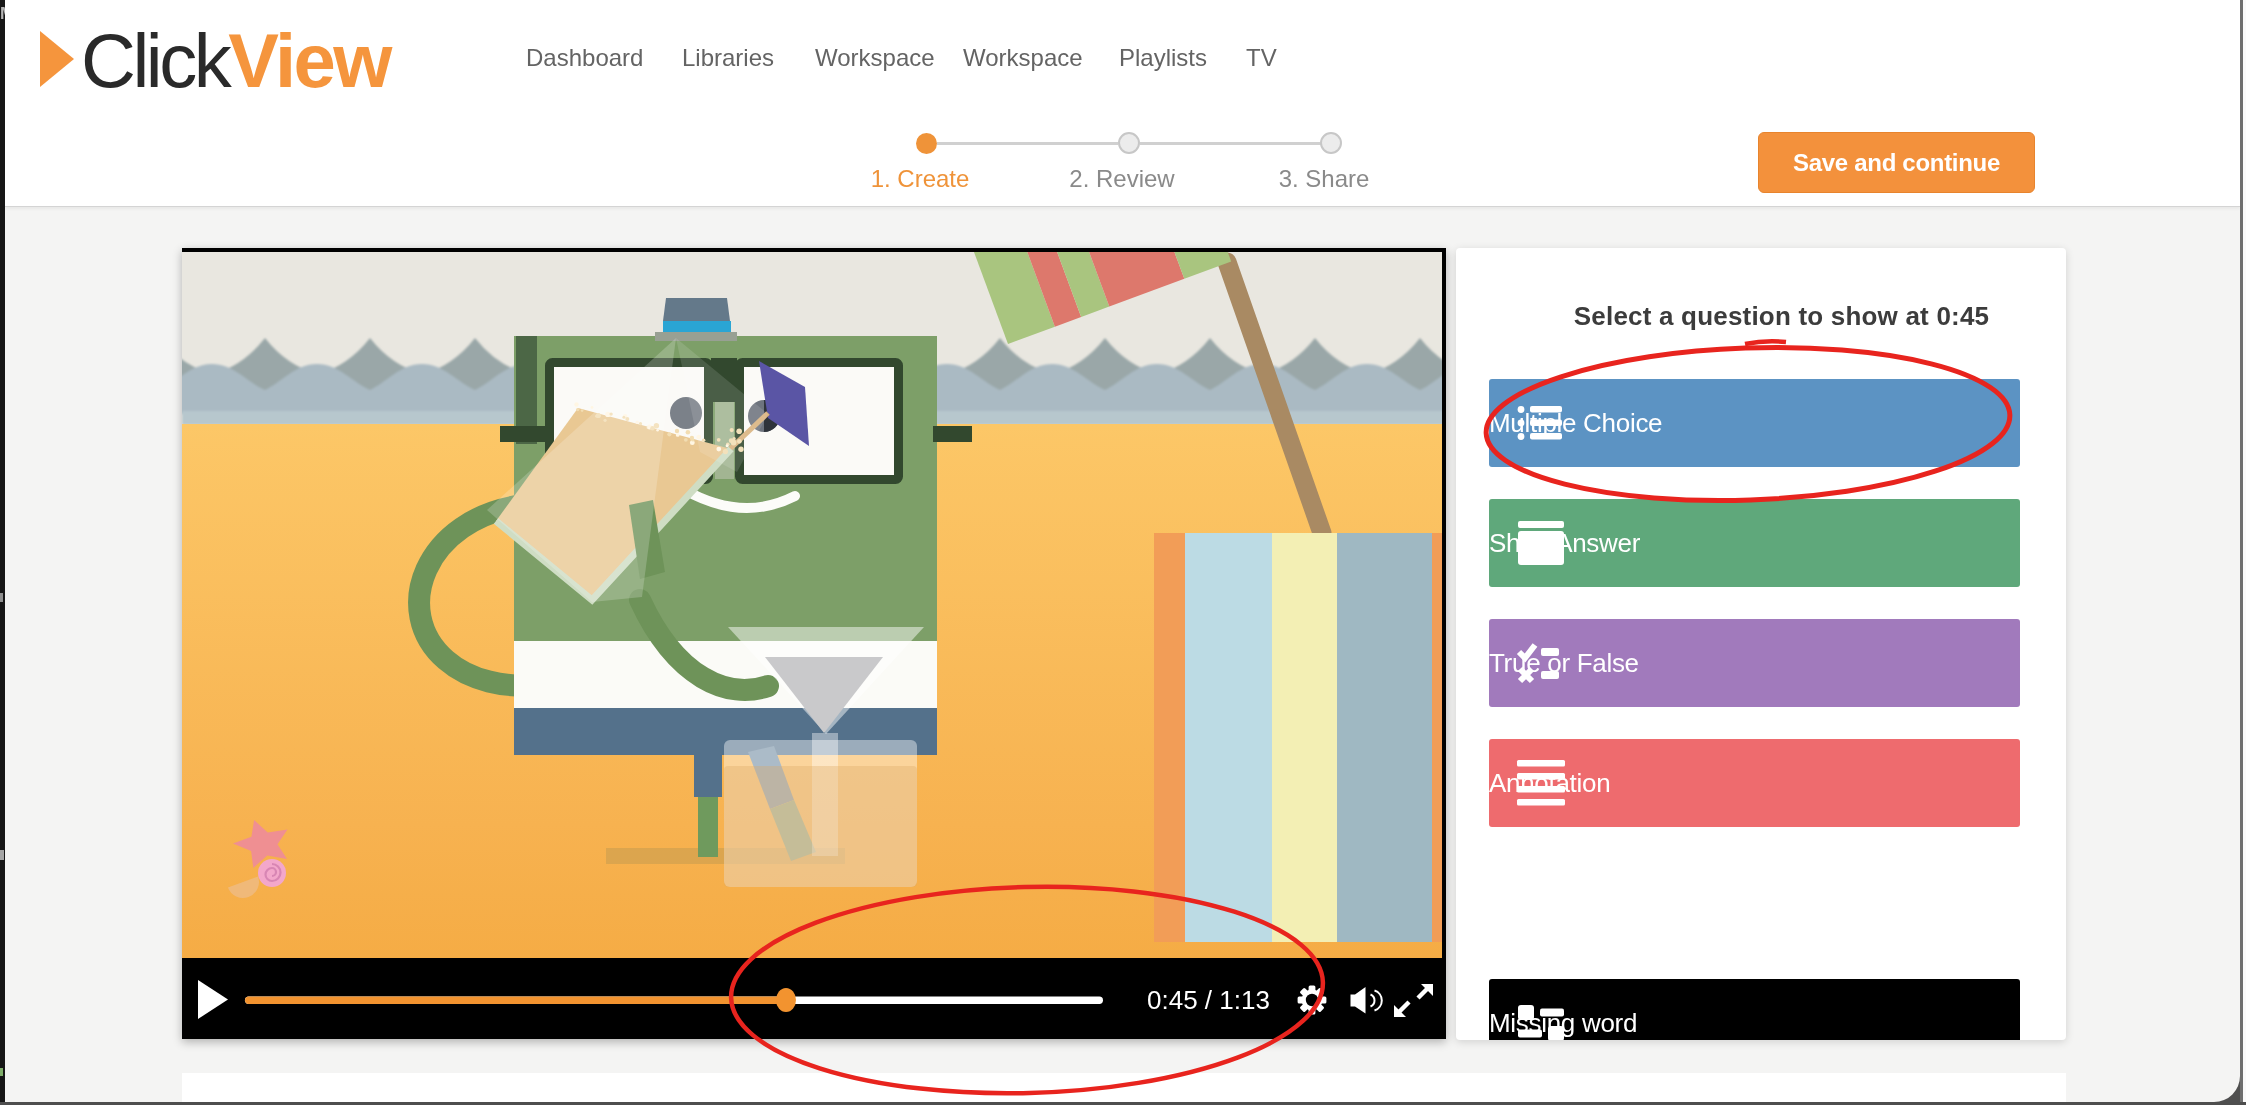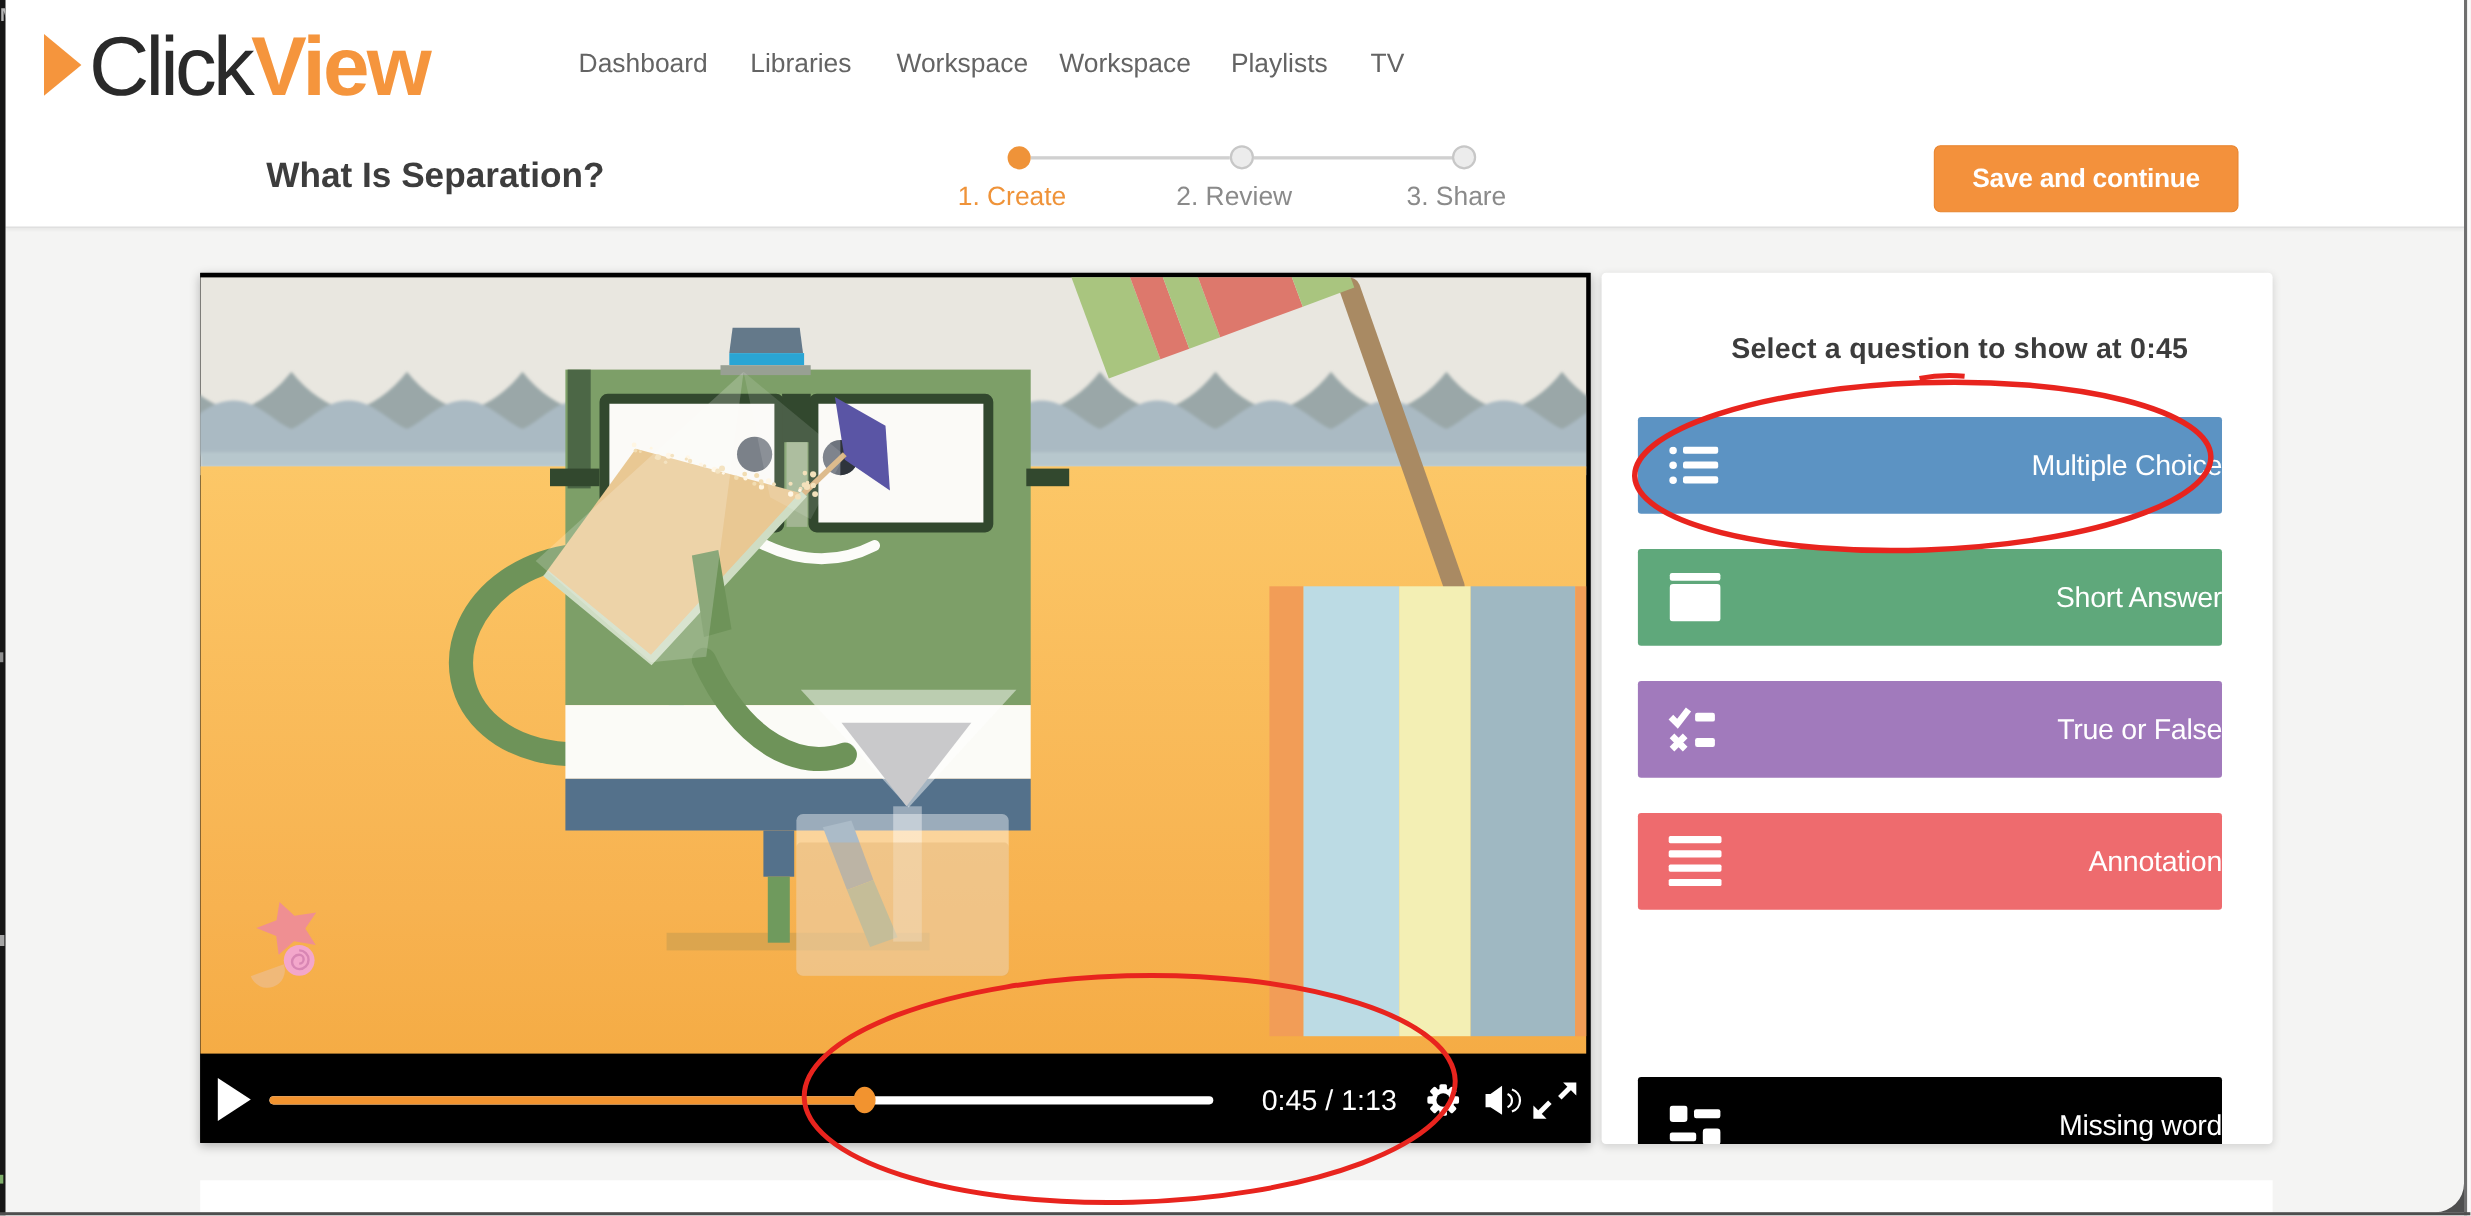--- a/index.html
+++ b/index.html
@@ -23,21 +23,21 @@
   border:1px solid #e8842d; border-radius:6px; color:#fff; font-weight:bold; font-size:24px;
   text-align:center; line-height:59px; letter-spacing:-0.3px; }
 #videobox { position:absolute; left:182px; top:248px; width:1264px; height:791px; background:#000;
   box-shadow:0 3px 9px rgba(0,0,0,0.28); }
 #panel { position:absolute; left:1456px; top:248px; width:610px; height:792px; background:#fff;
   border-radius:4px; box-shadow:0 2px 8px rgba(0,0,0,0.14); overflow:hidden; }
 #panel h2 { position:absolute; top:53px; left:0; width:610px; text-align:center;
   font-size:26px; font-weight:bold; color:#3c3c3c; letter-spacing:0.2px;padding-left:41px; }
 .qbtn { position:absolute; left:33px; width:531px; height:88px; border-radius:3px; }
 .qbtn span { position:absolute; left:0; top:0; width:531px; height:88px; line-height:88px;
-  text-align:right; color:#fff; font-size:26px; letter-spacing:-0.3px; }
+  text-align:left; color:#fff; font-size:26px; letter-spacing:-0.3px; }
 #bottomcard { position:absolute; left:182px; top:1073px; width:1884px; height:29px; background:#fff; }
 #overlay { position:absolute; left:0; top:0; width:2246px; height:1105px; pointer-events:none; }
 #leftstrip { position:absolute; left:0; top:0; width:5px; height:1105px; background:#161616; }
 #mglyph { position:absolute; left:0; top:4px; width:5px; overflow:hidden; color:#b5b5b5;
   font-size:17px; font-weight:bold; }
 #rightline { position:absolute; left:2240px; top:0; width:2.5px; height:1105px; background:#6f6f6f; }
 #rightwhite { position:absolute; left:2242.5px; top:0; width:3.5px; height:1105px; background:#fafafa; }
 #bottomstrip { position:absolute; left:0; top:1102px; width:2246px; height:3px; background:#4e4e4e; }
 </style></head>
 <body>
@@ -46,21 +46,20 @@
   <div id="logo-tri"></div>
   <div id="logo-text">Click<b>View</b></div>
   <span class="nav" style="left:521px">Dashboard</span>
       <span class="nav" style="left:677px">Libraries</span>
       <span class="nav" style="left:810px">Workspace</span>
       <span class="nav" style="left:958px">Workspace</span>
       <span class="nav" style="left:1114px">Playlists</span>
       <span class="nav" style="left:1241px">TV</span>
 </div>
 <div id="toolbar">
-  <div id="title">What Is Separation?</div>
   <div class="stepline" style="left:932px;width:181px"></div>
   <div class="stepline" style="left:1135px;width:181px"></div>
   <div class="stepc" style="left:910.5px;top:13.5px;width:21px;height:21px;background:#ef9339"></div>
   <div class="stepc" style="left:1113px;top:13px;width:22px;height:22px;background:#ececec;border:2px solid #c7c7c7"></div>
   <div class="stepc" style="left:1315px;top:13px;width:22px;height:22px;background:#ececec;border:2px solid #c7c7c7"></div>
   <div class="steplab" style="left:815px;color:#ef9339">1. Create</div>
   <div class="steplab" style="left:1017px">2. Review</div>
   <div class="steplab" style="left:1219px">3. Share</div>
   <div id="savebtn">Save and continue</div>
 </div>

